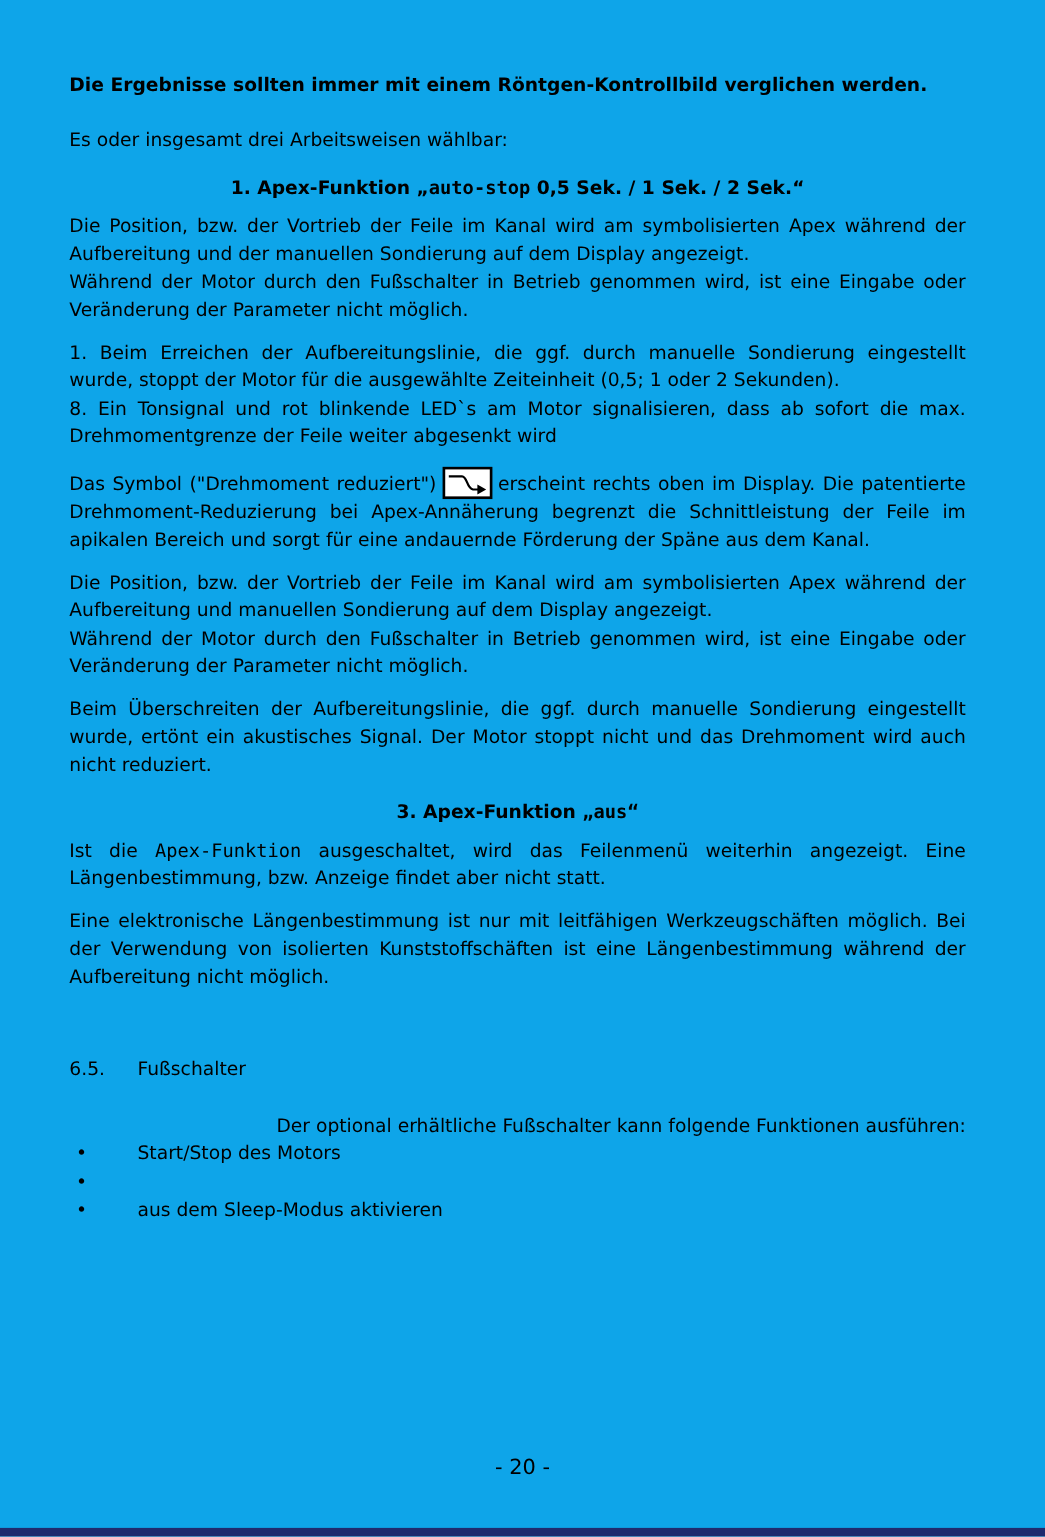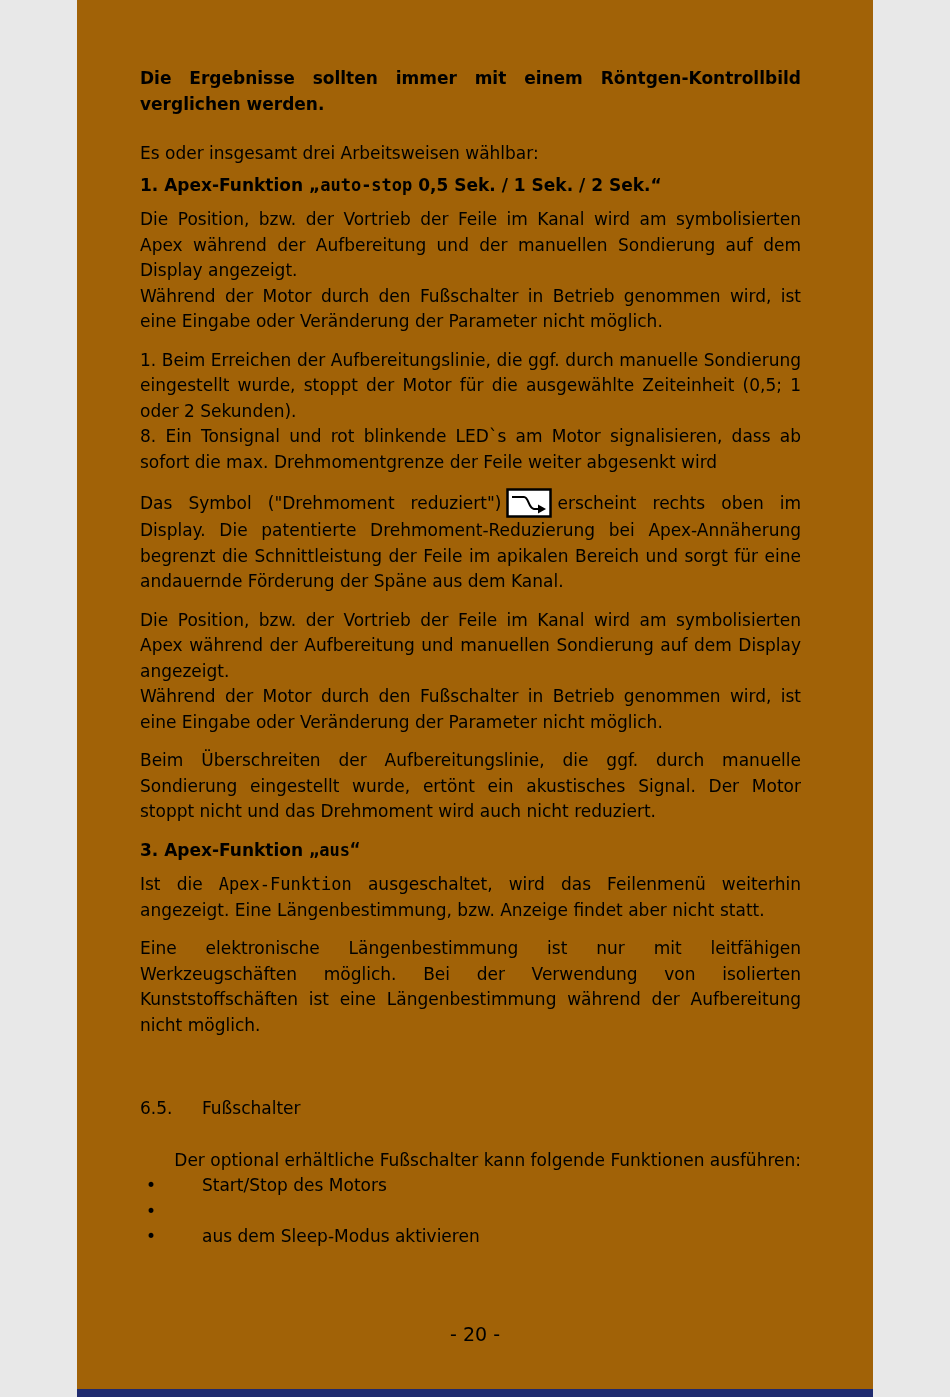--- a/index.html
+++ b/index.html
@@ -1,36 +1,36 @@
 <!DOCTYPE html>
 <html lang="de"><head>
 <meta charset="utf-8">
 <style>
   * { box-sizing: border-box; }
   html, body { margin: 0; padding: 0; background: #e8e8e8; }
   .page {
     position: relative;
-    width: 796px;
+    width: 950px;
     height: 1397px;
     margin: 0 auto;
-    background: #a16207;
+    background: #0ea5e9;
     color: #000000;
     font-family: "DejaVu Sans", "Liberation Sans", sans-serif;
     overflow: hidden;
   }
   .content { padding: 66px 72px 0 63px; }
   .p, .line, .lead, .heading, .bullet, .section-head, .fs-intro, .hinweis-label {
     font-size: 17px;
     line-height: 25.5px;
   }
   .p { text-align: justify; margin: 0 0 13px 0; }
   .line { text-align: justify; }
   .bold-note { font-weight: bold; margin-bottom: 24px; }
   .lead { margin: 0; text-align: left; }
-  .heading { font-weight: bold; margin: 6px 0 9px 0; text-align: left; }
+  .heading { font-weight: bold; margin: 18px 0 9px 0; text-align: center; }
   .mono { font-family: "DejaVu Sans Mono", "Liberation Mono", monospace; }
   .hinweis-label { margin: 32px 0 9px 0; }
   .section-head { margin: 58px 0 0 0; }
   .sec-num { display: inline-block; width: 62px; }
   .fs-intro { margin: 26px 0 0 0; text-align: right; }
   .bullet { display: flex; text-align: left; }
   .b-glyph { display: inline-block; width: 62px; padding-left: 6px; flex: 0 0 62px; }
   .icon-box { display: inline-block; vertical-align: -9px; margin: 0 5px; line-height: 0; }
   .footer {
     position: absolute;

